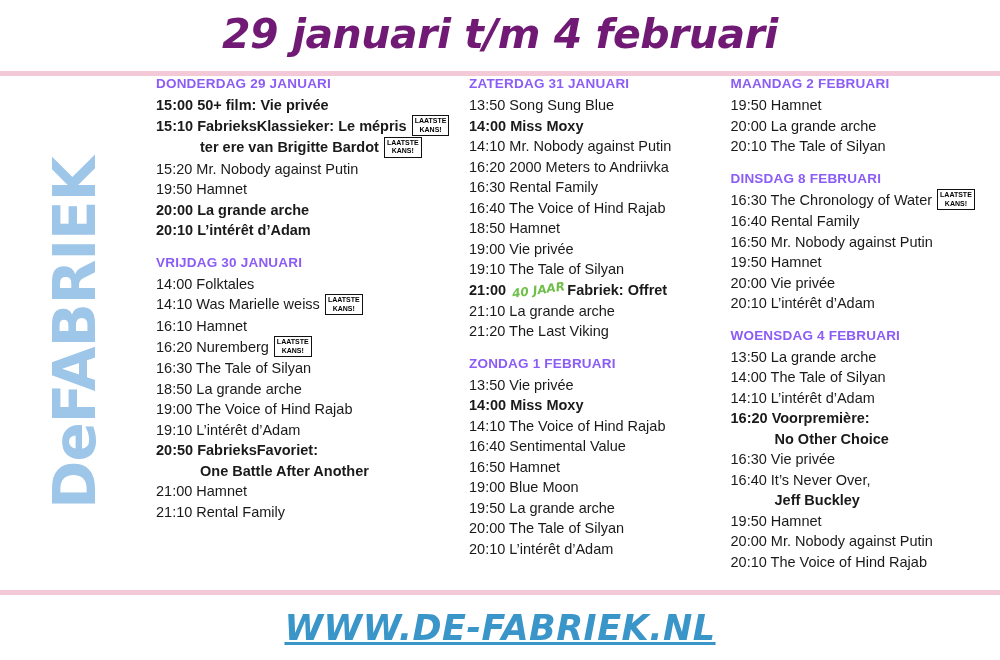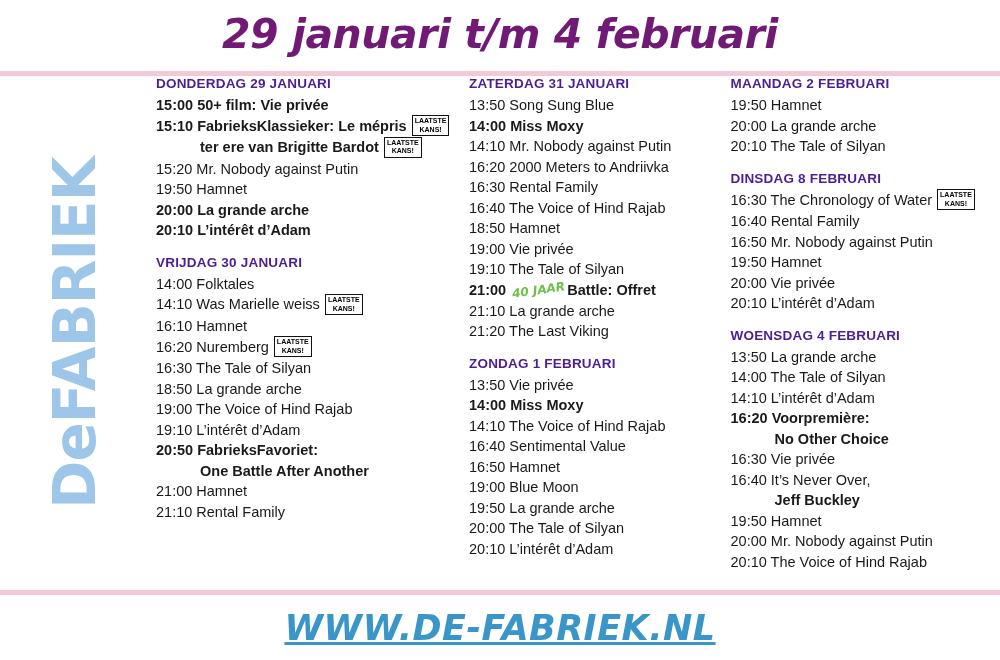--- a/index.html
+++ b/index.html
@@ -79,21 +79,21 @@
   }
   .col {
     padding-right:8px;
   }
   .col1 { width:280px; padding-left:6px; }
   .col2 { width:280px;margin-left:39px; }
   .col3 { width:280px; }
 
   .day-block { margin-bottom:14px; }
   .day-title {
-    color:#4c1d95;
+    color:#8b5cf6;
     font-weight:bold;
     font-size:13.5px;
     letter-spacing:0.2px;
     margin-bottom:4px;
   }
   .show {
     font-size:14.5px;
     color:#1a1a1a;
     line-height:20.5px;
     white-space:nowrap;
@@ -181,21 +181,21 @@
           <div class="day-title">ZATERDAG 31 JANUARI</div>
           <div class="show"><span class="time">13:50</span> <span>Song Sung Blue</span></div>
           <div class="show bold"><span class="time">14:00</span> <span>Miss Moxy</span></div>
           <div class="show"><span class="time">14:10</span> <span>Mr. Nobody against Putin</span></div>
           <div class="show"><span class="time">16:20</span> <span>2000 Meters to Andriivka</span></div>
           <div class="show"><span class="time">16:30</span> <span>Rental Family</span></div>
           <div class="show"><span class="time">16:40</span> <span>The Voice of Hind Rajab</span></div>
           <div class="show"><span class="time">18:50</span> <span>Hamnet</span></div>
           <div class="show"><span class="time">19:00</span> <span>Vie privée</span></div>
           <div class="show"><span class="time">19:10</span> <span>The Tale of Silyan</span></div>
-          <div class="show bold"><span class="time">21:00</span> <span class="stamp">40 JAAR</span><span>Battle: Offret</span></div>
+          <div class="show bold"><span class="time">21:00</span> <span class="stamp">40 JAAR</span><span>Fabriek: Offret</span></div>
           <div class="show"><span class="time">21:10</span> <span>La grande arche</span></div>
           <div class="show"><span class="time">21:20</span> <span>The Last Viking</span></div>
         </div>
         <div class="day-block">
           <div class="day-title">ZONDAG 1 FEBRUARI</div>
           <div class="show"><span class="time">13:50</span> <span>Vie privée</span></div>
           <div class="show bold"><span class="time">14:00</span> <span>Miss Moxy</span></div>
           <div class="show"><span class="time">14:10</span> <span>The Voice of Hind Rajab</span></div>
           <div class="show"><span class="time">16:40</span> <span>Sentimental Value</span></div>
           <div class="show"><span class="time">16:50</span> <span>Hamnet</span></div>

